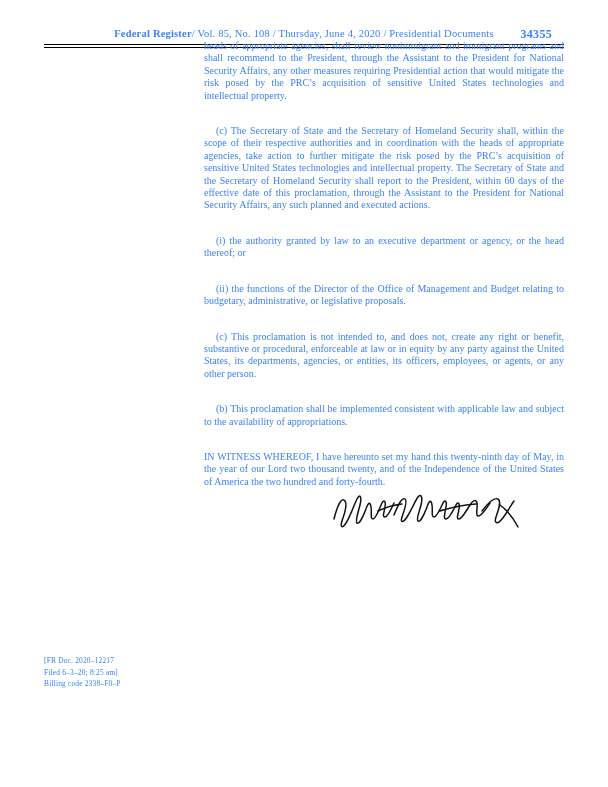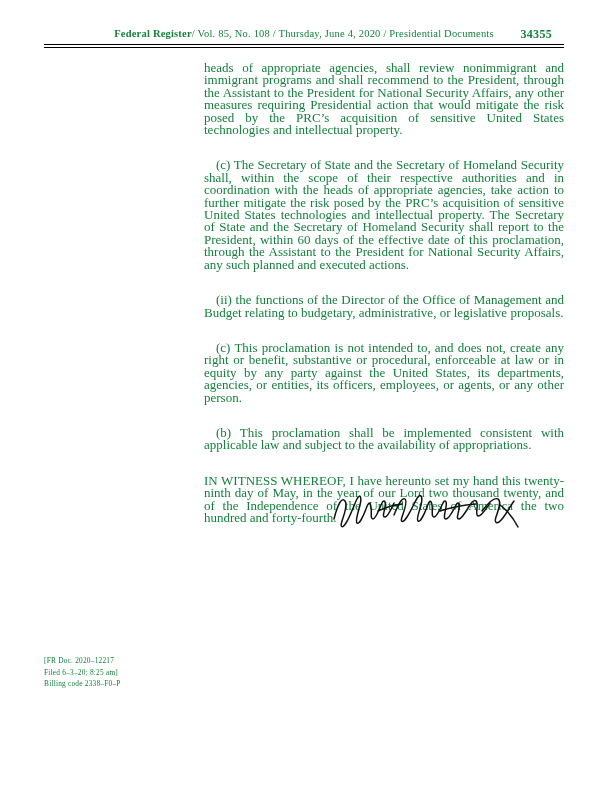--- a/index.html
+++ b/index.html
@@ -6,21 +6,21 @@
     margin: 0;
     padding: 0;
     background: #ffffff;
   }
   .page {
     position: relative;
     width: 608px;
     height: 787px;
     background: #ffffff;
     font-family: "Liberation Serif", "DejaVu Serif", serif;
-    color: #15803d;
+    color: #3b82f6;
     overflow: hidden;
   }
   .header {
     position: absolute;
     left: 44px;
     top: 28px;
     width: 520px;
     display: flex;
     align-items: baseline;
     justify-content: center;
@@ -46,23 +46,23 @@
     left: 44px;
     top: 44px;
     width: 520px;
     border-top: 1.6px solid #000;
     border-bottom: 0.7px solid #000;
     height: 2.2px;
   }
   .body {
     position: absolute;
     left: 204px;
-    top: 62px;
+    top: 40px;
     width: 360px;
-    font-size: 13px;
+    font-size: 10px;
     line-height: 12.4px;
     text-align: justify;
   }
   .body p {
     margin: 0 0 0 0;
     text-align: justify;
     text-justify: inter-word;
   }
   .body p + p {
     margin-top: 23px;
@@ -118,20 +118,21 @@
   <div class="rule-double"></div>
 
   <div class="body">
 
     <p class="noindent">heads of appropriate agencies, shall review nonimmigrant and immigrant programs and shall recommend to the President, through the Assistant to the President for National Security Affairs, any other measures requiring Presidential action that would mitigate the risk posed by the PRC’s acquisition of sensitive United States technologies and intellectual property.</p>
 
     <p class="indent">(c) The Secretary of State and the Secretary of Homeland Security shall, within the scope of their respective authorities and in coordination with the heads of appropriate agencies, take action to further mitigate the risk posed by the PRC’s acquisition of sensitive United States technologies and intellectual property. The Secretary of State and the Secretary of Homeland Security shall report to the President, within 60 days of the effective date of this proclamation, through the Assistant to the President for National Security Affairs, any such planned and executed actions.</p>
 
 
 
+    <p class="indent">(i) the authority granted by law to an executive department or agency, or the head thereof; or</p>
 
     <p class="indent">(ii) the functions of the Director of the Office of Management and Budget relating to budgetary, administrative, or legislative proposals.</p>
 
     <p class="indent">(c) This proclamation is not intended to, and does not, create any right or benefit, substantive or procedural, enforceable at law or in equity by any party against the United States, its departments, agencies, or entities, its officers, employees, or agents, or any other person.</p>
 
     <p class="indent">(b) This proclamation shall be implemented consistent with applicable law and subject to the availability of appropriations.</p>
 
     <p class="noindent">IN WITNESS WHEREOF, I have hereunto set my hand this twenty-ninth day of May, in the year of our Lord two thousand twenty, and of the Independence of the United States of America the two hundred and forty-fourth.</p>
 
   </div>

